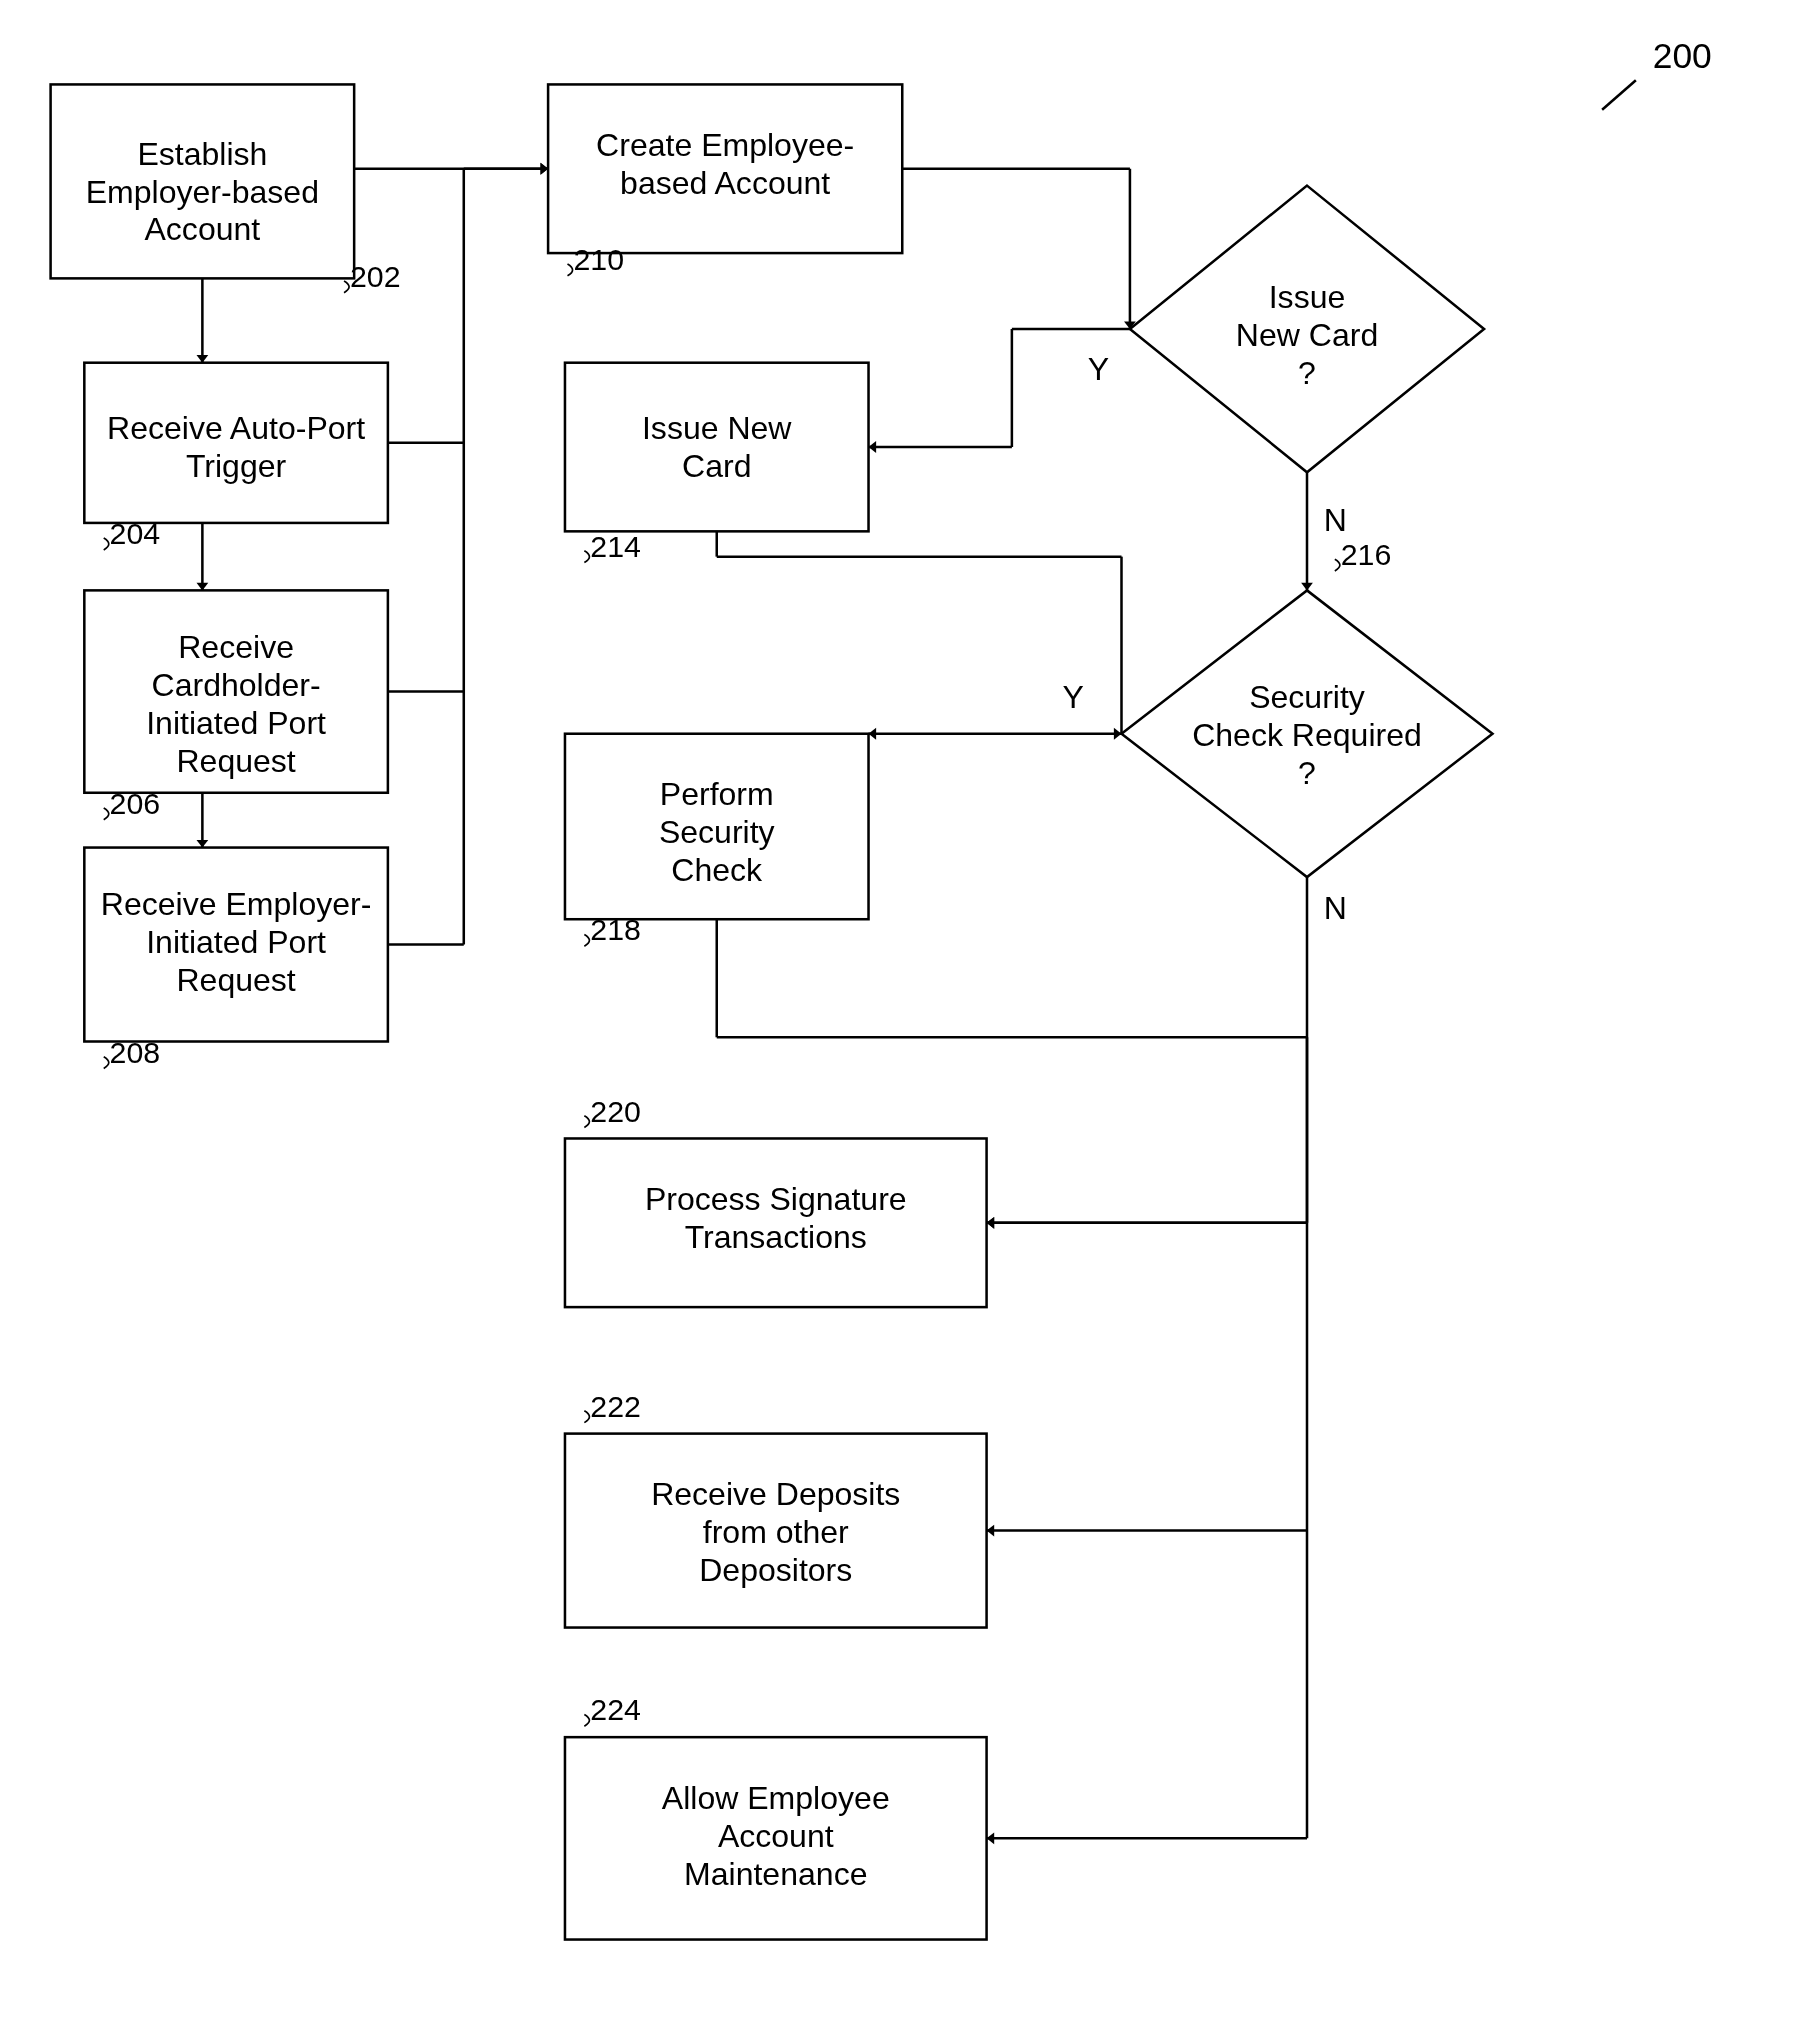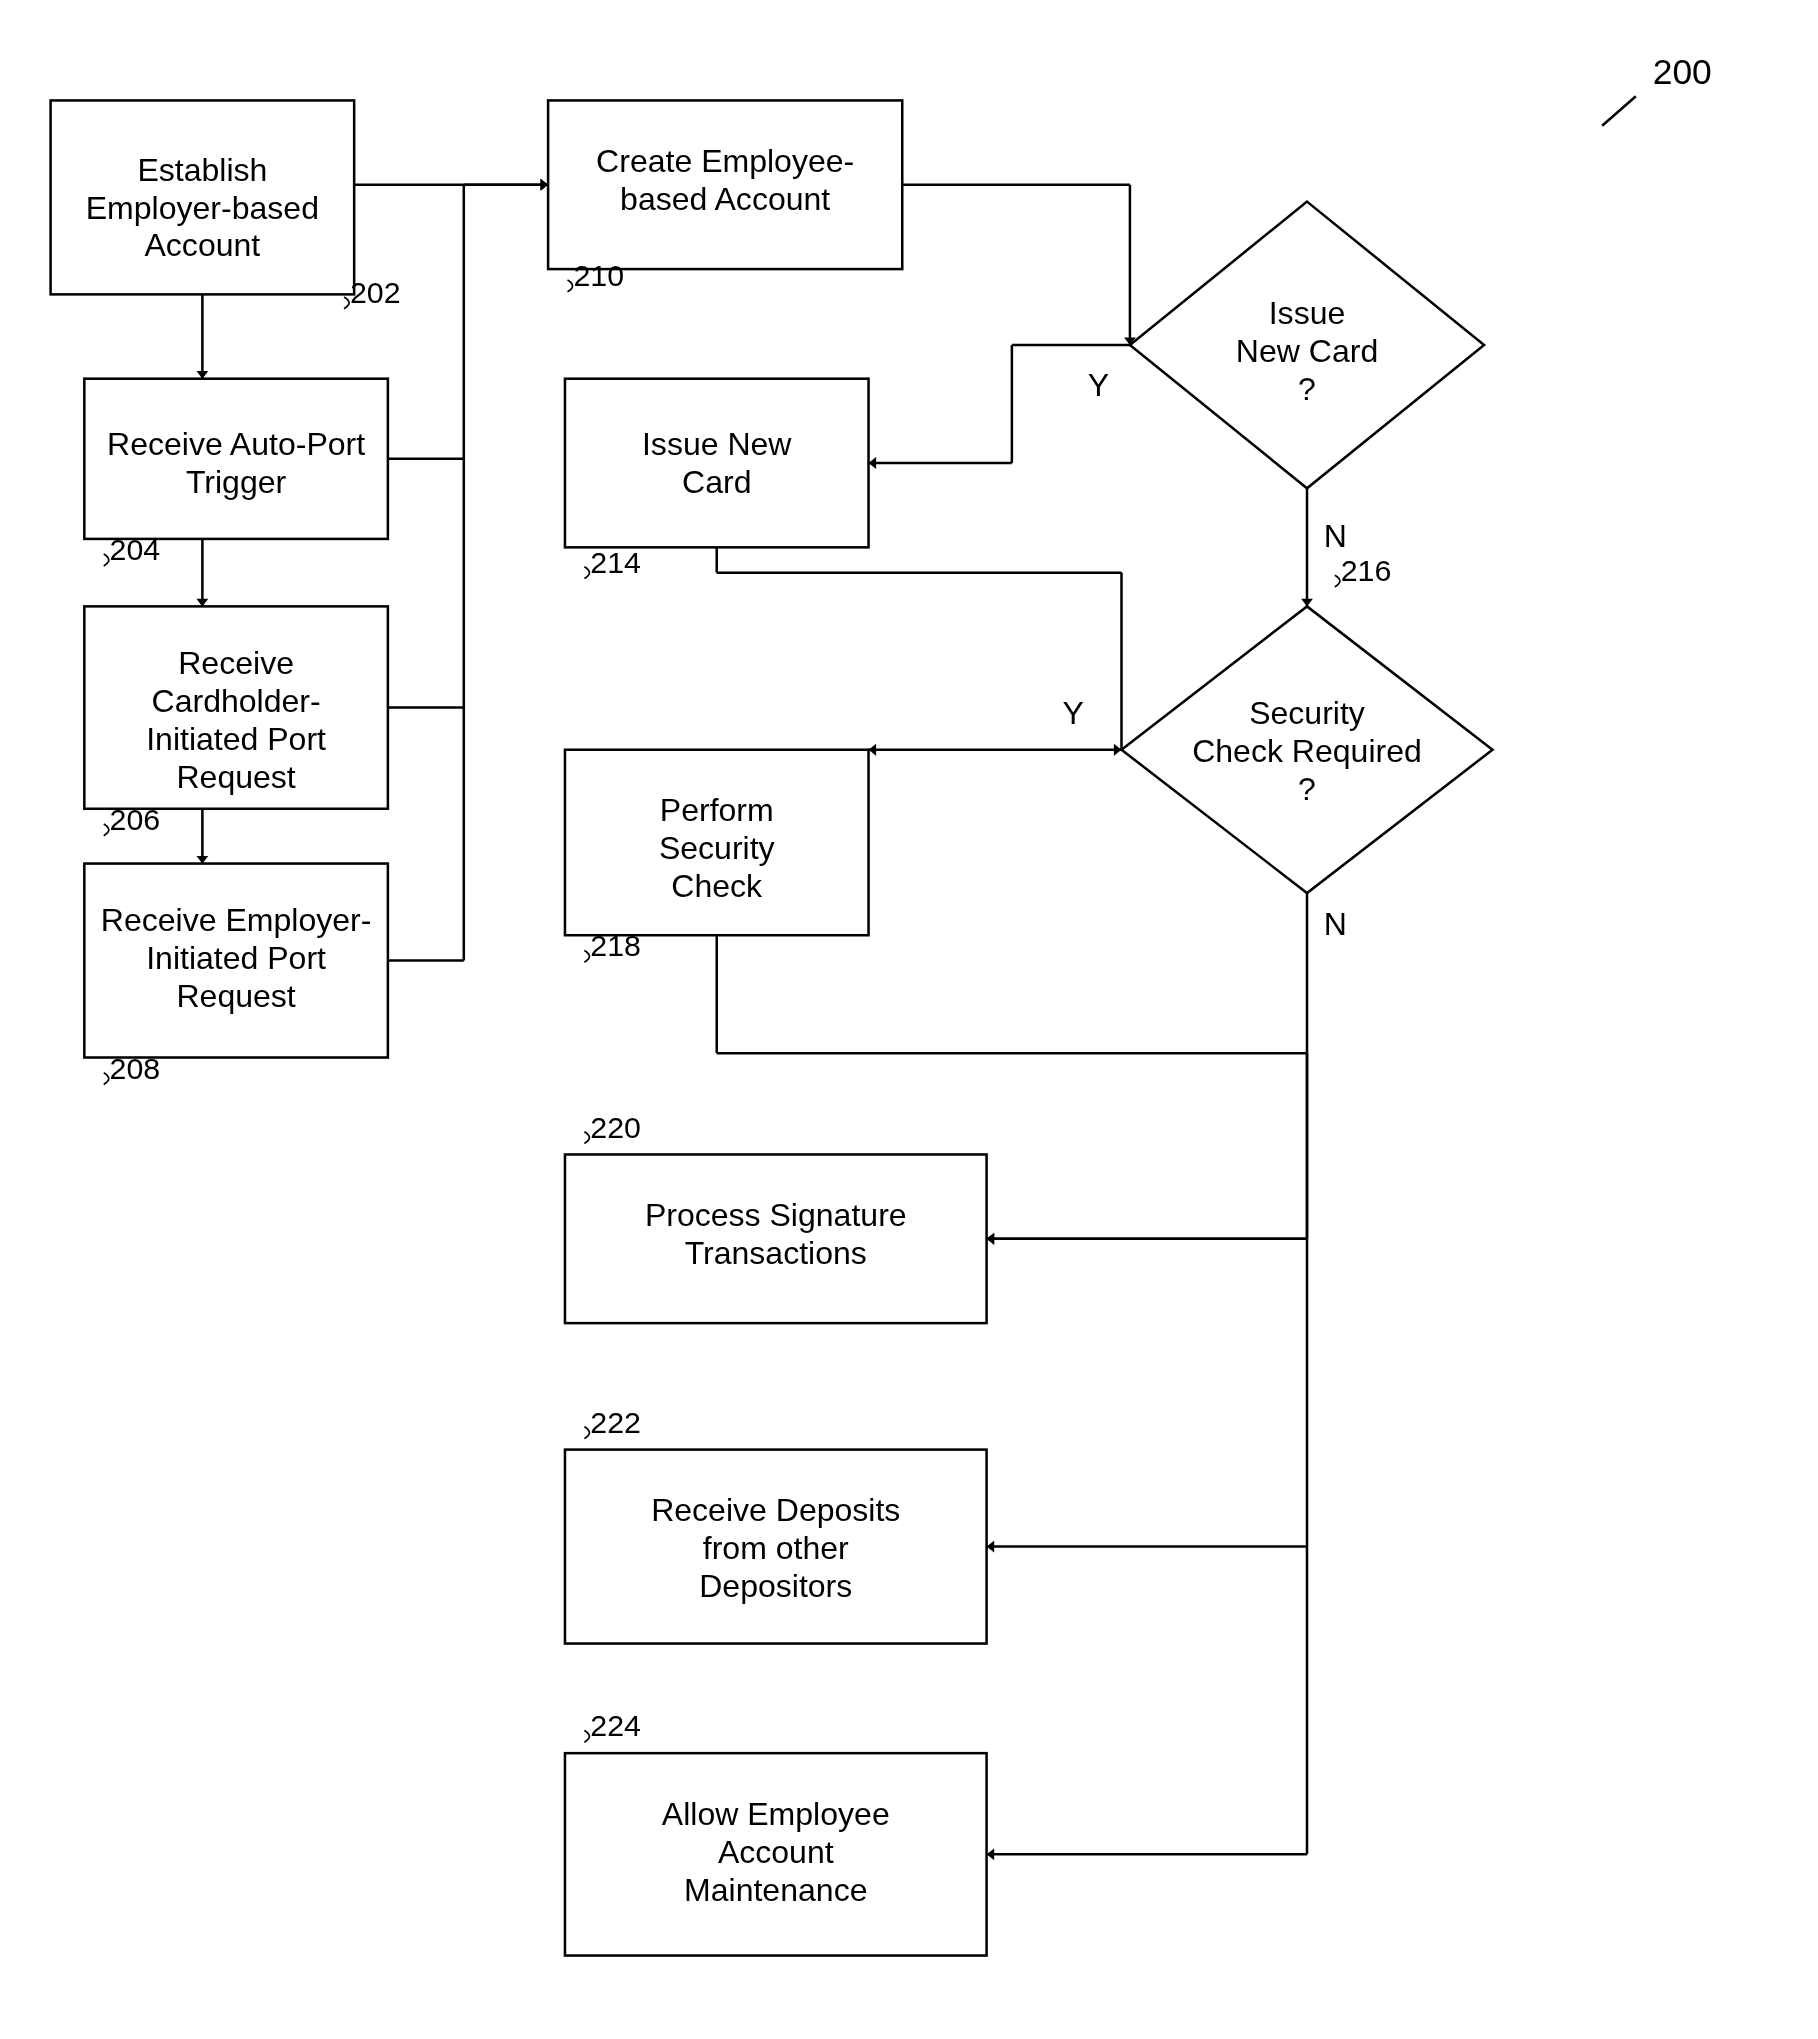--- a/index.html
+++ b/index.html
@@ -6,21 +6,21 @@
     body {
       background: #fff;
       font-family: Arial, sans-serif;
       width: 1818px;
       height: 2040px;
       position: relative;
       overflow: hidden;
     }
     .diagram-container {
       position: absolute;
-      top: 16px; left: 0;
+      top: 0; left: 0;
       width: 1818px;
       height: 1476px;
     }
     svg {
       position: absolute;
       top: 0; left: 0;
       width: 1818px;
       height: 2040px;
     }
     .box {

